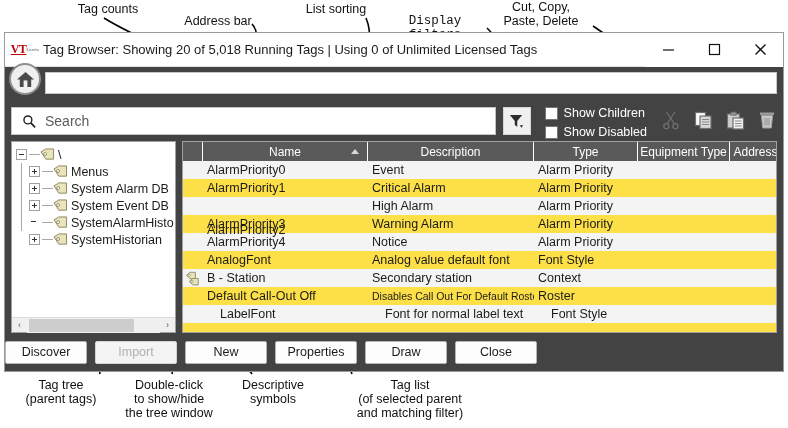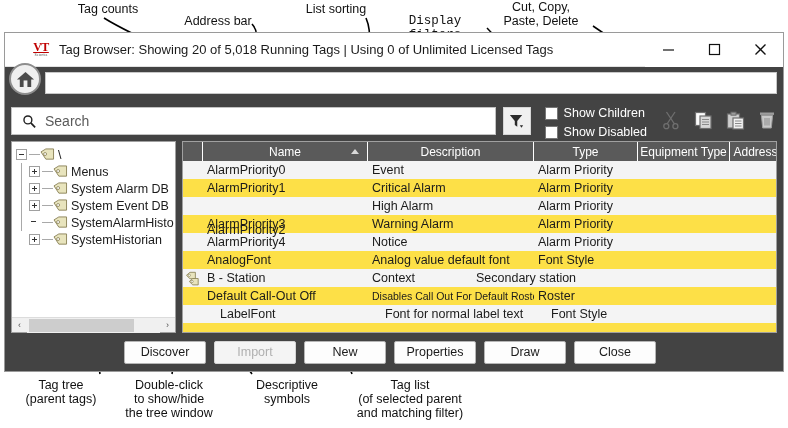--- a/index.html
+++ b/index.html
@@ -33,22 +33,22 @@
     background: #434343;
     display: flex; flex-direction: column;
   }
   .titlebar {
     height: 34px; background: #ffffff;
     display: flex; align-items: center;
     border-bottom: 1px solid #e2e2e2;
     flex: 0 0 34px;
   }
   .vt-logo {
-    width: 24px; height: 24px; margin-left: 24px; margin-right: 6px;
-    display: flex; flex-direction: column; align-items: center; justify-content: center;
+    width: 24px; height: 24px; margin-left: 8px; margin-right: 6px;
+    display: flex; align-items: center; justify-content: center;
   }
   .vt-logo .vt-text {
     font-family: "Liberation Serif", serif;
     font-weight: bold; font-size: 12px; color: #c00000;
     letter-spacing: -0.5px; line-height: 11px;
     text-decoration: underline;
   }
   .vt-logo .vt-sub {
     font-size: 3.2px; color: #555; line-height: 4px; letter-spacing: 0.2px;
   }
@@ -189,21 +189,21 @@
     font-size: 12.5px; color: #1b1b1b; padding-left: 4px;
     white-space: nowrap; overflow: hidden;
   }
   .cell.small { font-size: 10.5px; }
   .cell.center { text-align: center; padding-left: 0; }
   .sym { width: 20px; flex: 0 0 20px; display:flex; align-items:center; justify-content:center; }
 
   
   .footer {
     height: 38px; flex: 0 0 38px; background: #434343;
-    display: flex; align-items: center; justify-content: center;
+    display: flex; align-items: center; justify-content: flex-start;
     padding-right: 8px; gap: 8px;
   }
   .fbtn {
     min-width: 82px; height: 23px; background: #fdfdfd;
     border: 1px solid #b6b6b6; border-radius: 2px;
     font-size: 12.5px; color: #1b1b1b;
     display: flex; align-items: center; justify-content: center;
     padding: 0 8px;
   }
   .fbtn.disabled { color: #b0b0b0; background: #f4f4f4; border-color: #d4d4d4; }
@@ -218,21 +218,21 @@
   <div class="ann" style="left: 290px; top: 2px; width: 92px; white-space: pre-line;">List sorting</div>
   <div class="ann" style="left: 383px; top: 14px; width: 104px; white-space: pre-line; font-family: Liberation Mono, monospace;">Display filters</div>
   <div class="ann" style="left: 483px; top: 0px; width: 116px; white-space: pre-line;">Cut, Copy,
 Paste, Delete</div>
 
   <div class="ann" style="left: 6px; top: 378px; width: 110px; white-space: pre-line;">Tag tree
 (parent tags)</div>
   <div class="ann" style="left: 107px; top: 378px; width: 124px; white-space: pre-line;">Double-click
 to show/hide
 the tree window</div>
-  <div class="ann" style="left: 236px; top: 378px; width: 102px; white-space: pre-line; text-align: center;">Descriptive
+  <div class="ann" style="left: 222px; top: 378px; width: 102px; white-space: pre-line; text-align: center;">Descriptive
 symbols</div>
   <div class="ann" style="left: 325px; top: 378px; width: 170px; white-space: pre-line;">Tag list
 (of selected parent
 and matching filter)</div>
 
   <svg class="ann-svg" viewBox="0 0 788 428">
     <defs>
       <marker id="ah" markerWidth="7" markerHeight="7" refX="5.5" refY="3" orient="auto">
         <path d="M0,0 L6,3 L0,6 z" fill="#000"></path>
       </marker>
@@ -527,22 +527,22 @@
                 <div class="row alt">
                   <div class="sym">
                     <svg width="17" height="15" viewBox="0 0 18 16">
                       <path d="M1.5 4.6 L5.2 1.4 L11 1.4 L11 8.2 L5.2 8.2 Z" fill="#e8e4bd" stroke="#8a8257" stroke-width="0.9"></path>
                       <circle cx="4.5" cy="4.6" r="1.2" fill="#fff" stroke="#8a8257" stroke-width="0.7"></circle>
                       <path d="M4.5 11.2 L8.2 8 L14 8 L14 14.8 L8.2 14.8 Z" fill="#e8e4bd" stroke="#8a8257" stroke-width="0.9"></path>
                       <circle cx="7.5" cy="11.2" r="1.2" fill="#fff" stroke="#8a8257" stroke-width="0.7"></circle>
                     </svg>
                   </div>
                   <div class="cell" style="width:165px;">B - Station</div>
+                  <div class="cell" style="width:166px;">Secondary station</div>
                   <div class="cell" style="width:104px;">Context</div>
-                  <div class="cell" style="width:166px;">Secondary station</div>
                   <div class="cell" style="width:92px;"></div>
                   <div class="cell" style="width:52px;"></div>
                   <div class="cell center" style="width:72px;"></div>
                 </div>
 
                 <div class="row">
                   <div class="sym"></div>
                   <div class="cell" style="width:165px;">Default Call-Out Off</div>
                   <div class="cell small" style="width:166px;">Disables Call Out For Default Roster</div>
                   <div class="cell" style="width:104px;">Roster</div>

